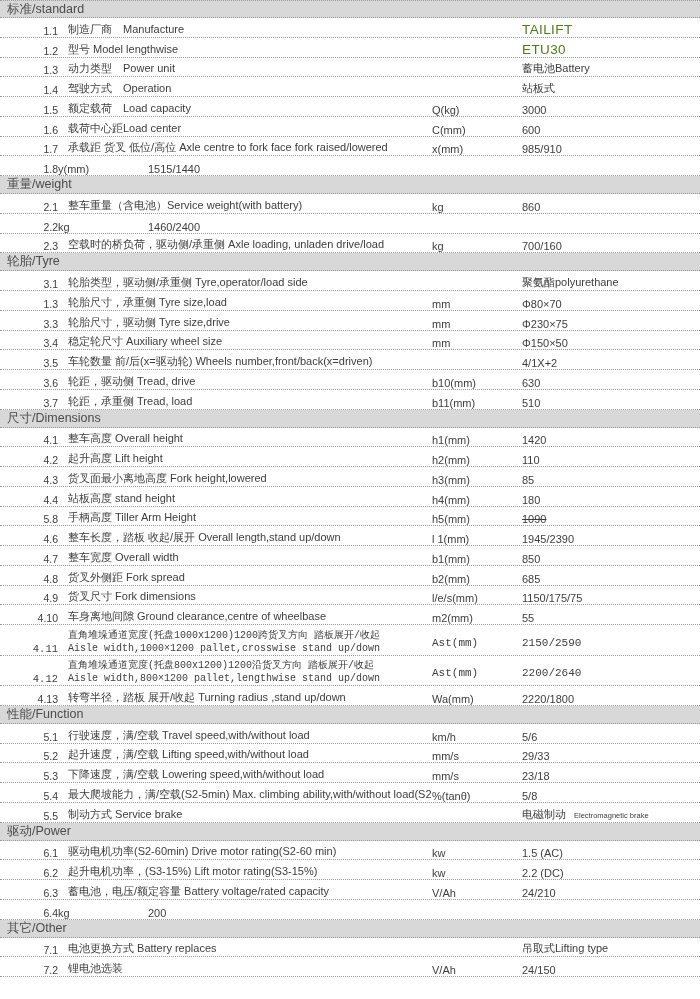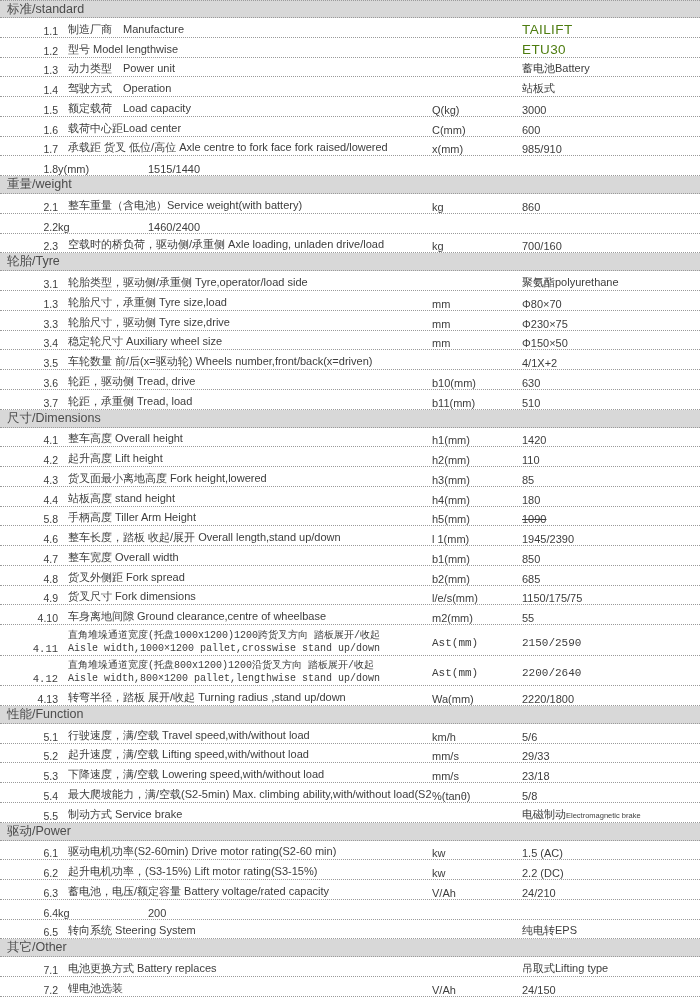--- a/index.html
+++ b/index.html
@@ -33,21 +33,21 @@
     border-bottom: 1px dotted var(--border);
     font-size: 11px;
     color: var(--text);
   }
   .row .num  { flex: none; width: 58px; text-align: right; font-size: 10.5px; }
   .row .labels { flex: 1; padding-left: 10px; overflow: hidden; white-space: nowrap; }
   .row .unit { flex: none; width: 90px; }
   .row .value { flex: none; width: 178px; }
   .value.big { font-size: 13.5px; letter-spacing: 0.4px; color: #4d7c0f; }
   .value.strike .value-main { text-decoration: line-through; }
-  .value-small { font-size: 7.5px; }
+  .value-small { font-size: 7.5px; margin-left: 8px; }
   .label, .label2 { display: block; line-height: 13px; }
   .row:not(.double) .label { line-height: normal; display: inline; }
   .row.double { height: 30.5px; font-family: Liberation Mono, monospace; }
   .row.double .labels { font-size: 10px; }
   .row.double .unit, .row.double .value {
     align-self: flex-end; padding-bottom: 6px;
   }
 </style>
 </head>
 <body>
@@ -318,26 +318,20 @@
         <span class="num">6.3</span>
         <div class="labels"><span class="label">蓄电池，电压/额定容量    Battery voltage/rated capacity</span></div>
         <span class="unit">V/Ah</span>
         <span class="value"><span class="value-main">24/210</span></span>
       </div>
       <div class="row">
         <span class="num">6.4</span>
         <span class="unit">kg</span>
         <span class="value"><span class="value-main">200</span></span>
       </div>
-      <div class="row">
-        <span class="num">6.5</span>
-        <div class="labels"><span class="label">转向系统  Steering System</span></div>
-        <span class="unit"></span>
-        <span class="value"><span class="value-main">纯电转EPS</span></span>
-      </div>
     </div>
     <div class="section">
       <div class="section-header">
         <span class="section-title">其它/Other</span>
       </div>
       <div class="row">
         <span class="num">7.1</span>
         <div class="labels"><span class="label">电池更换方式   Battery replaces</span></div>
         <span class="unit"></span>
         <span class="value"><span class="value-main">吊取式Lifting type</span></span>

